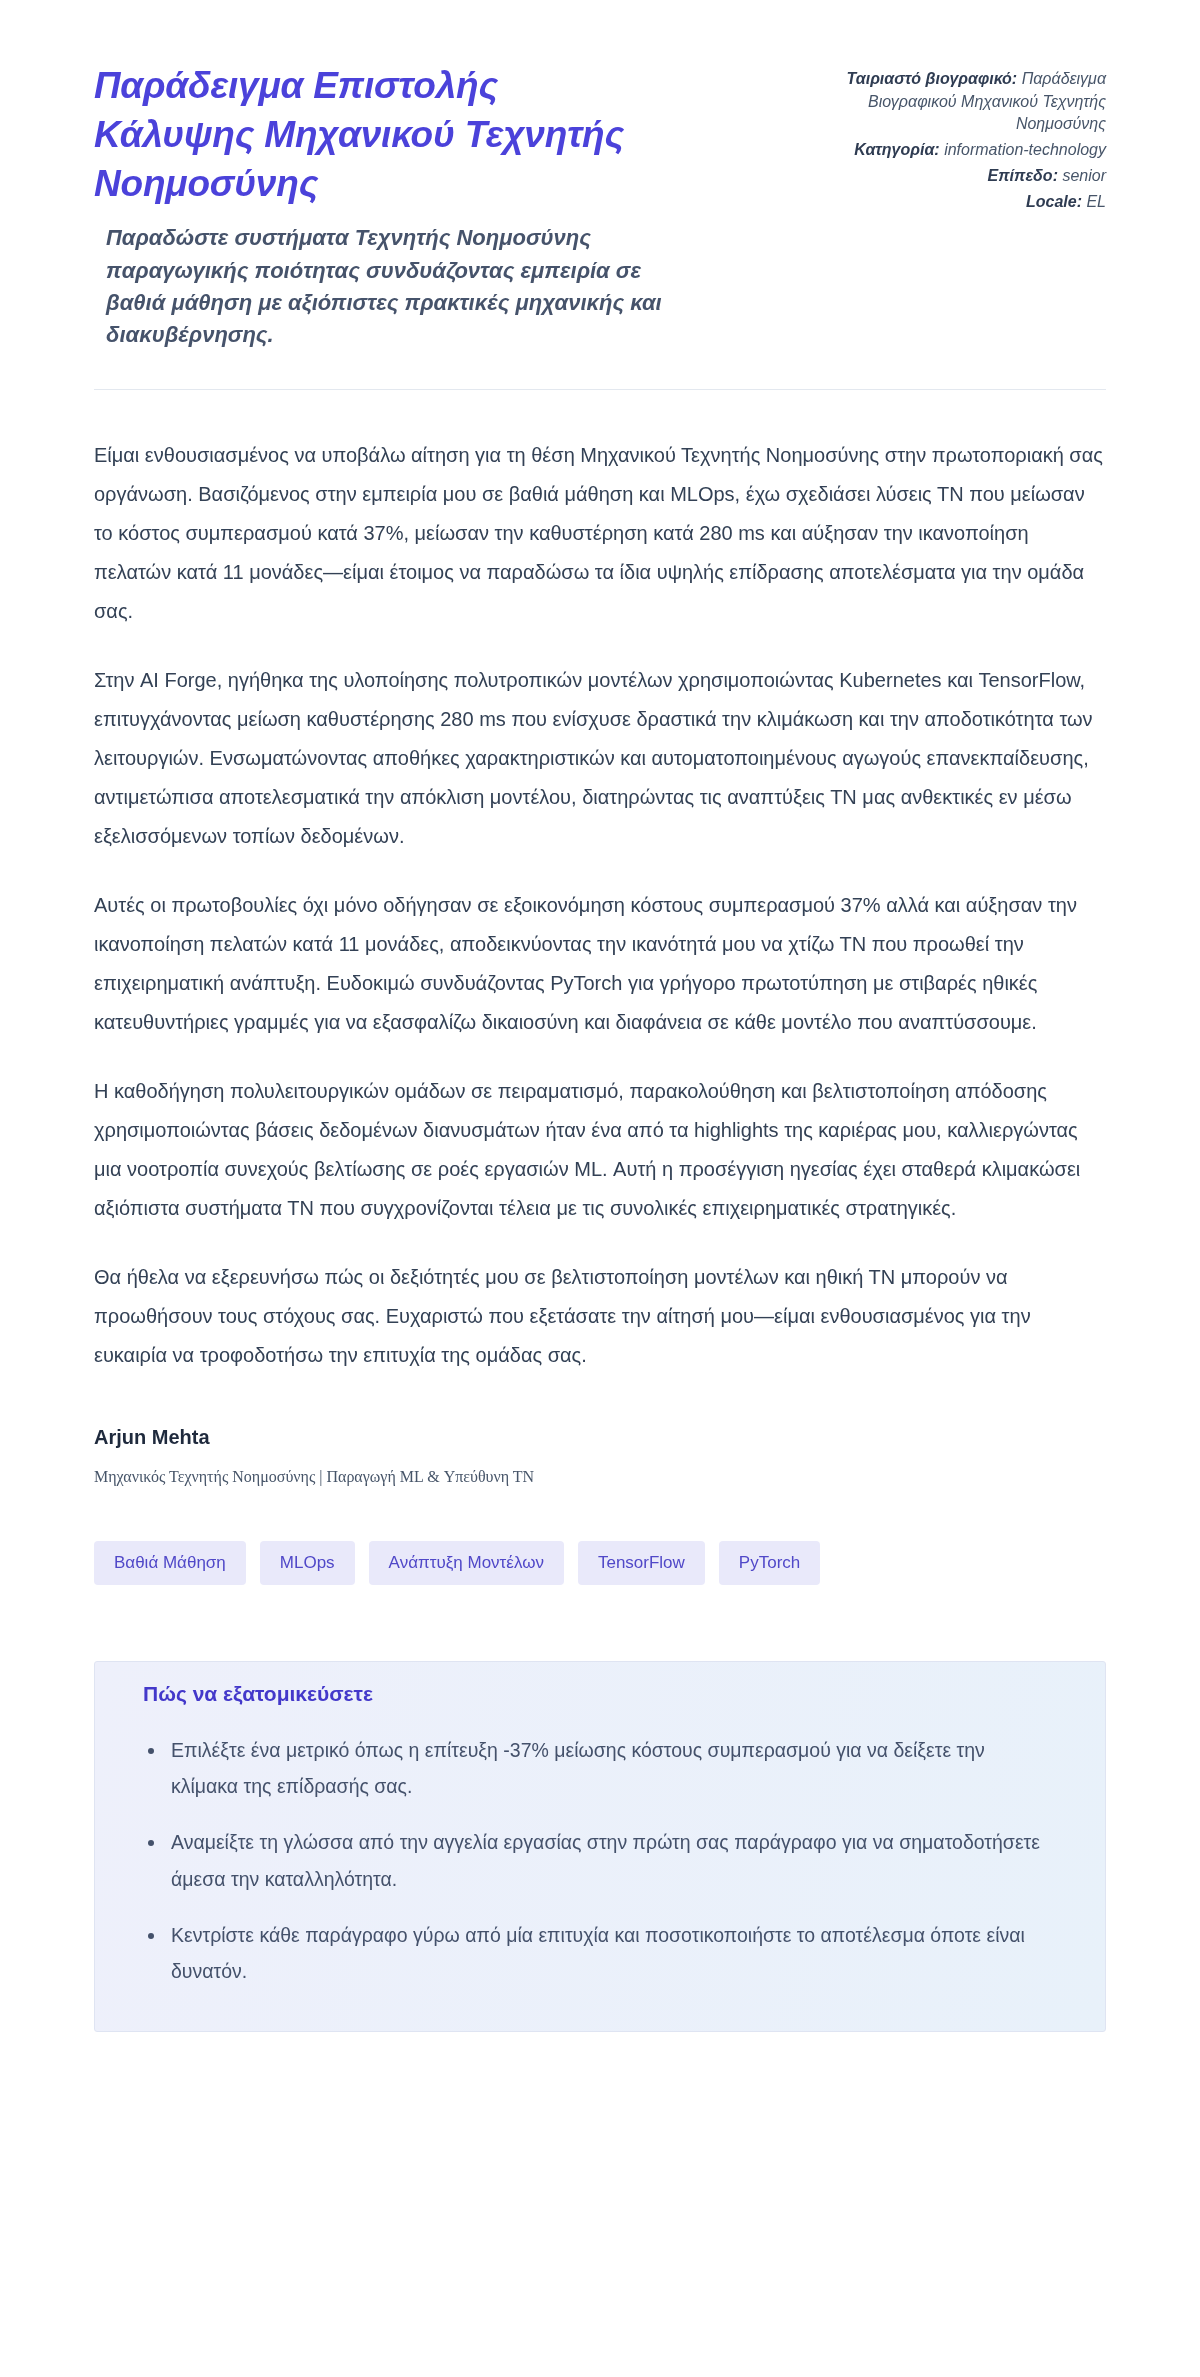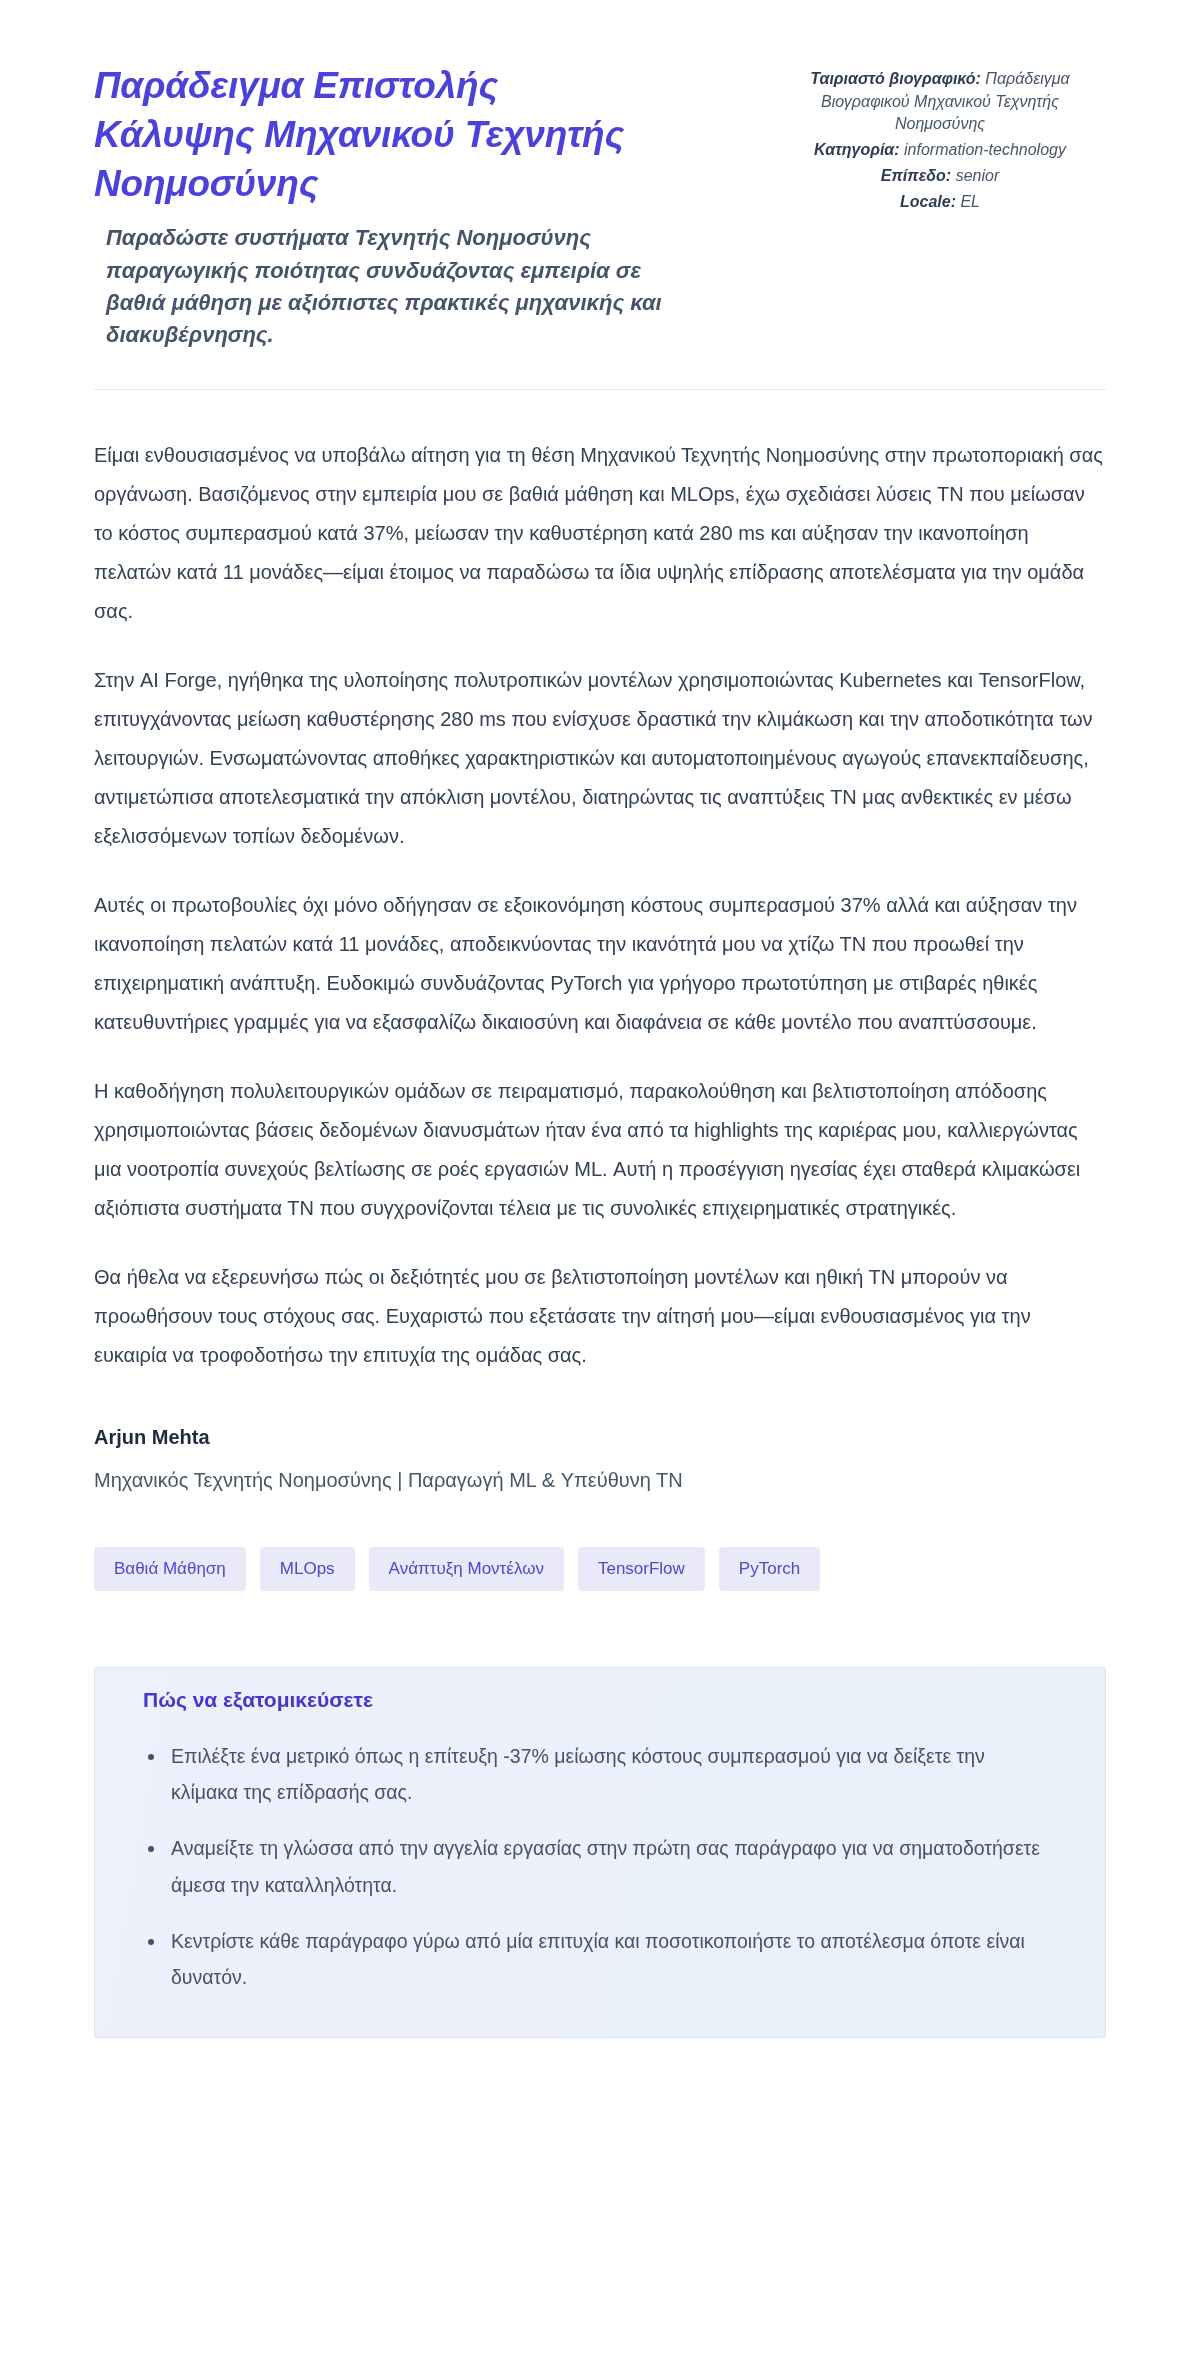--- a/index.html
+++ b/index.html
@@ -45,21 +45,21 @@
     font-size:22px;
     font-weight:bold;
     line-height:1.46;
     color:#46536b;
     margin:12px;
     max-width:575px;
   }
   .header-meta{
     width:332px;
     flex-shrink:0;
-    text-align:center;
+    text-align:right;
     font-size:16px;
     line-height:1.42;
     color:var(--muted_text);
     padding-top:6px;
   }
   .meta-item{margin-bottom:3px;}
   .meta-item strong{color:#2f3c52;}
   
   .divider{
     border:none;
@@ -80,23 +80,24 @@
   .para{margin:0 0 30px;}
   .signature-name{
     font-weight:bold;
     color:#1f2a3d;
     font-size:20px;
     line-height:1.4;
     margin:48px 0 0;
   }
   .signature-role{
     color:var(--muted_text);
-    font-size:20px;
+    font-size:16px;
     line-height:1.5;
     margin:14px 0 0;
+    font-family:Liberation Serif, serif;
   }
   
   .skill-tags{
     display:flex;
     flex-wrap:wrap;
     gap:14px;
     margin-top:52px;
   }
   .tag{
     display:inline-block;

